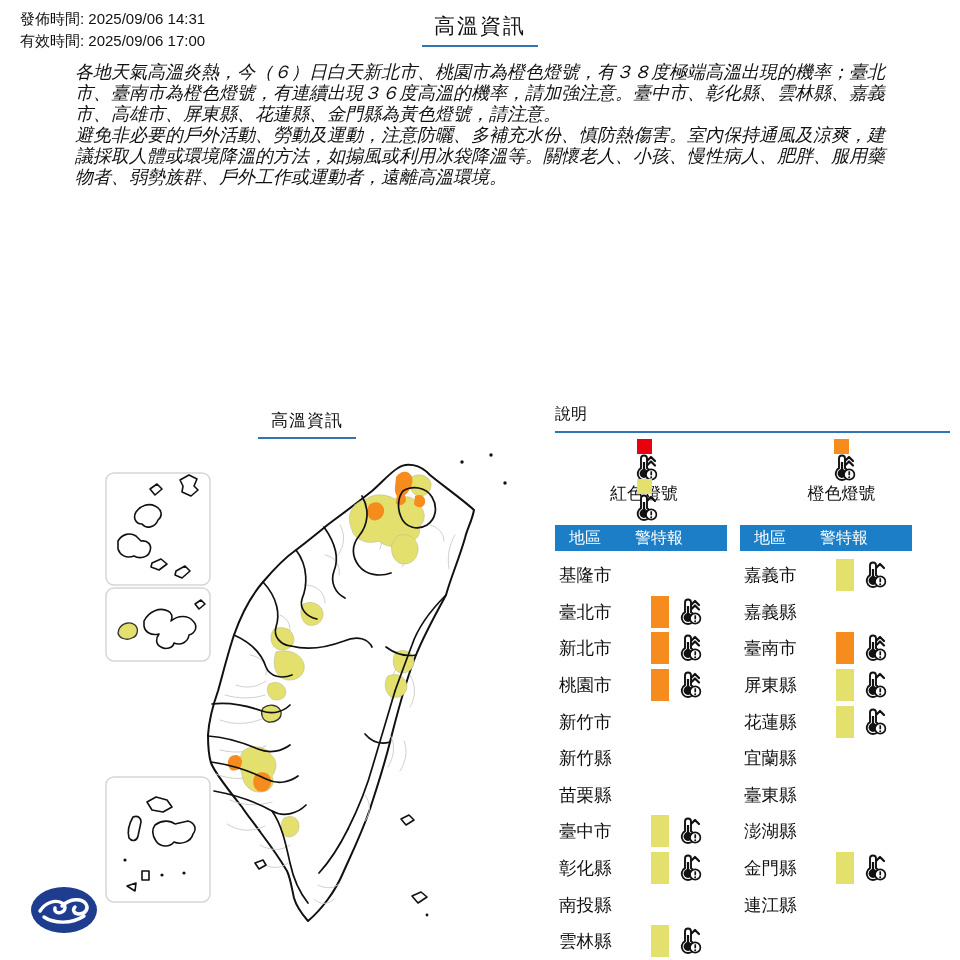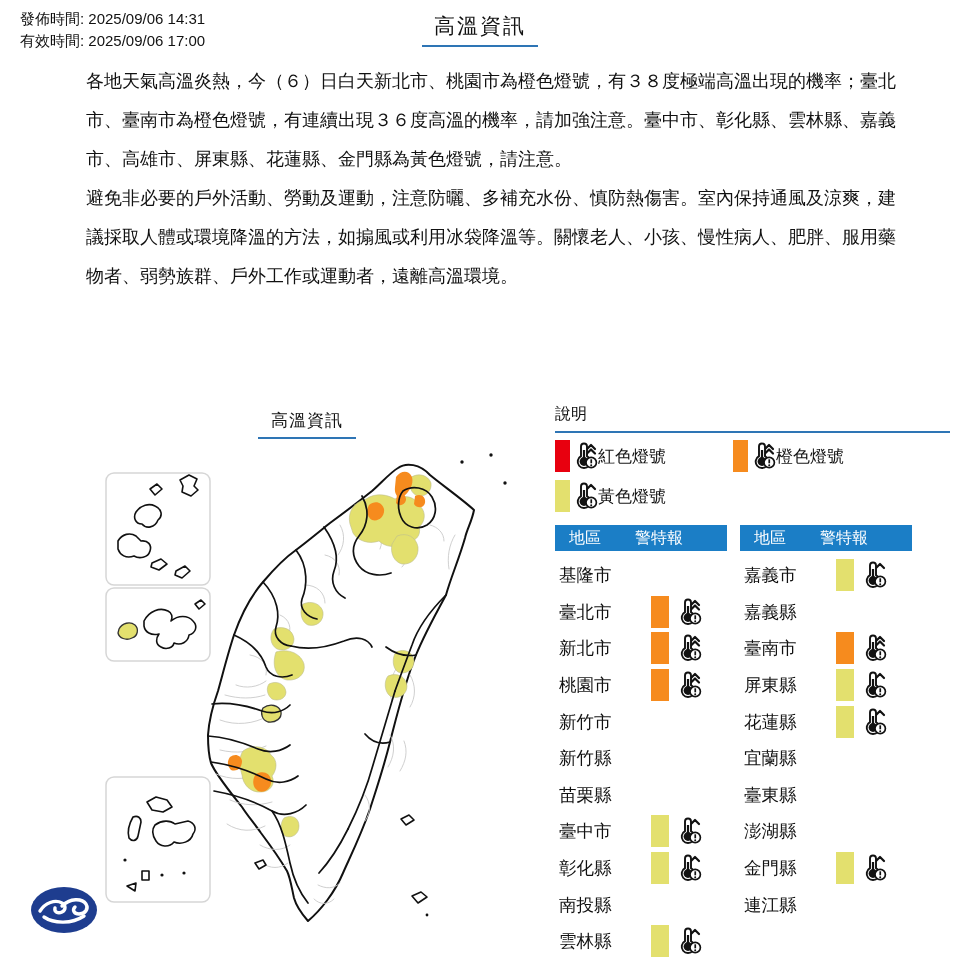--- a/index.html
+++ b/index.html
@@ -5,21 +5,21 @@
   html,body{margin:0;padding:0;background:#fff;width:960px;height:960px;overflow:hidden;}
   .page{position:relative;width:960px;height:836px;font-family:"Liberation Sans",sans-serif;color:#111;}
 
   
   .timestamps{position:absolute;left:20px;top:8px;font-size:15px;line-height:22px;}
   .main-title{position:absolute;top:12px;left:50%;transform:translateX(-50%);
     font-size:21px;font-weight:500;letter-spacing:2px;
     padding:0 12px 5px;border-bottom:2px solid var(--underline-blue,#2e75b5);}
 
   
-  .content{position:absolute;left:86px;top:62px;width:812px;font-size:18px;line-height:39px;}
+  .content{position:absolute;left:75px;top:62px;width:812px;font-size:18px;line-height:21px;font-style:italic;}
   .content p{margin:0;}
 
   
   .map-area{position:absolute;left:100px;top:405px;width:440px;height:555px;}
   .map-title{position:absolute;left:158px;top:4px;font-size:17px;letter-spacing:1px;
     padding:0 13px 5px;border-bottom:2px solid var(--underline-blue,#2e75b5);}
   .map-svg{position:absolute;left:0;top:0;}
   .isl{fill:#fff;stroke:#111;stroke-width:2;stroke-linejoin:round;}
   .isl2{fill:#fff;stroke:#111;stroke-width:1.6;stroke-linejoin:round;}
   .cline{fill:none;stroke:#111;stroke-width:1.7;stroke-linejoin:round;stroke-linecap:round;}
@@ -30,21 +30,21 @@
   .map-orange{fill:var(--orange,#f68b1e);stroke:none;}
   .dot{fill:#111;}
 
   
   .logo{position:absolute;left:28px;top:884px;width:72px;height:52px;}
 
   
   .right-panel{position:absolute;left:555px;top:404px;width:395px;}
   .legend-title{font-size:16px;padding-bottom:6px;border-bottom:2px solid var(--underline-blue,#2478c8);}
   .legend-grid{margin-top:6px;display:grid;grid-template-columns:178px 1fr;row-gap:6px;}
-  .legend-item{display:flex;align-items:center;height:34px;}
+  .legend-item{display:flex;align-items:center;height:34px;flex-direction:column;}
   .legend-chip{width:15px;height:32px;flex:0 0 15px;}
   .legend-label{font-size:17px;}
 
   .tables-row{display:flex;gap:13px;margin-top:12px;}
   .wtable{width:172px;}
   .thead{height:26px;background:var(--header-blue,#1b7ec6);color:#fff;display:flex;align-items:center;font-size:16px;}
   .thead .h-region{padding-left:14px;width:66px;}
   .thead .h-warn{padding-left:0;}
   .tbody{padding-top:6px;}
   .trow{height:36.6px;display:flex;align-items:center;}

